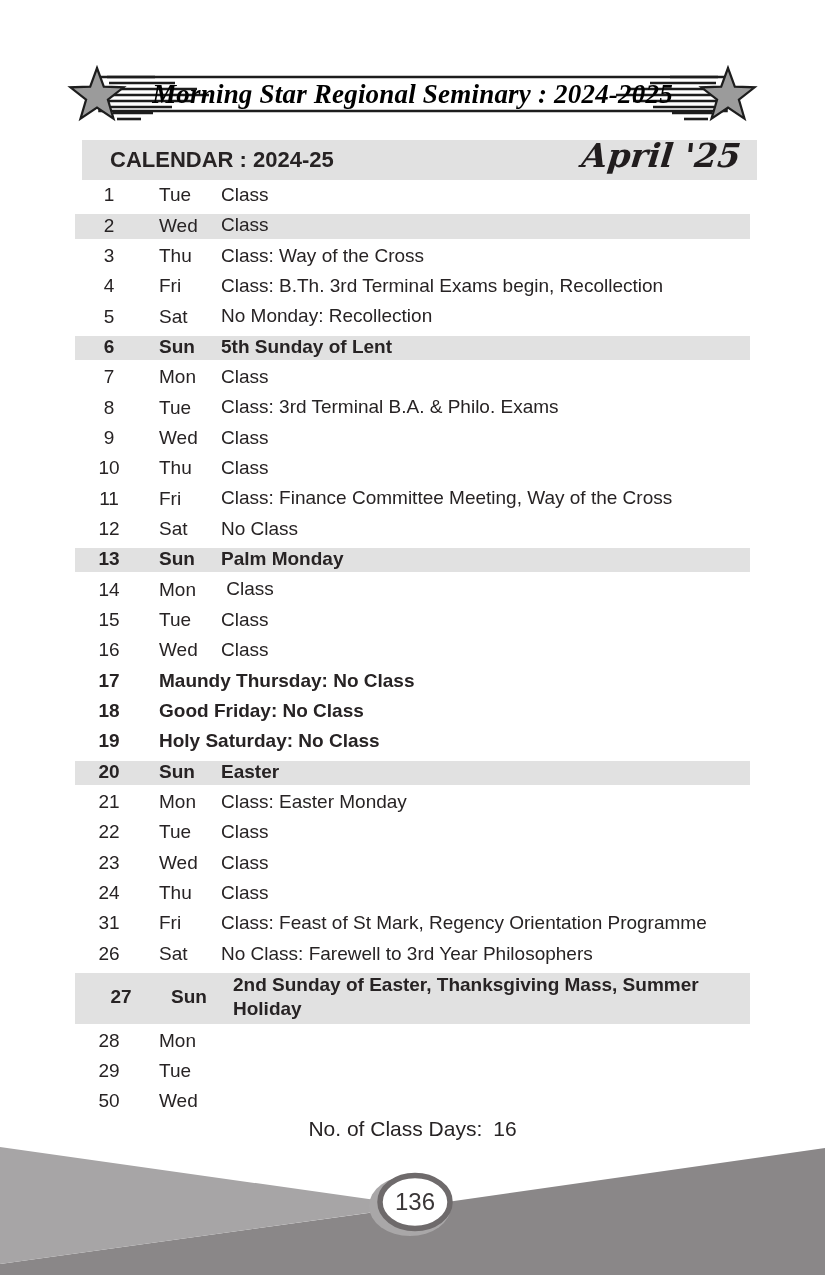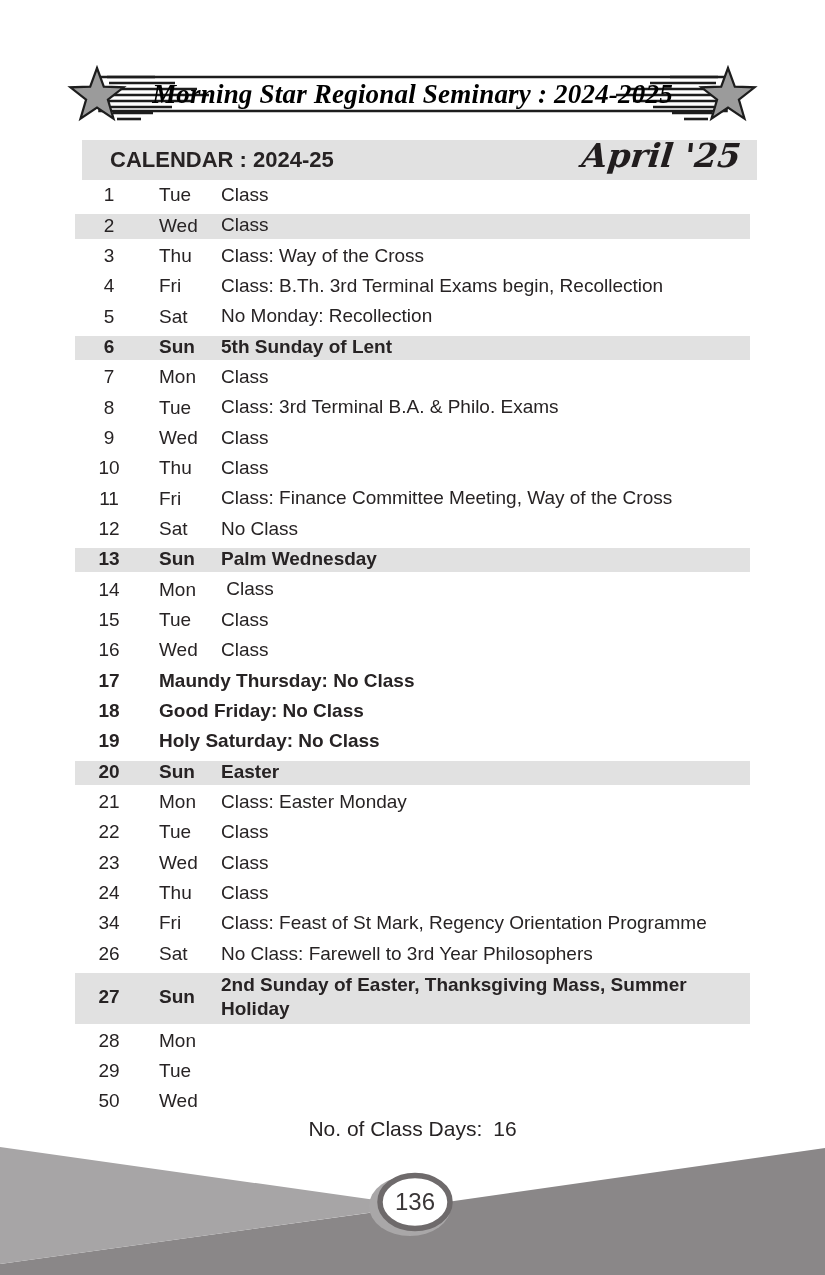--- a/index.html
+++ b/index.html
@@ -30,21 +30,21 @@
   .row{position:relative;min-height:30.35px;display:flex;align-items:center;font-size:19px;}
   .row.highlight::before{
     content:"";position:absolute;left:0;right:0;top:4px;bottom:2px;background:#e1e1e1;z-index:0;
   }
   .row>span{position:relative;z-index:1;}
   .row.bold{font-weight:bold;}
   .num{flex:0 0 auto;width:68px;text-align:center;}
   .day{flex:0 0 auto;margin-left:16px;width:62px;}
   .span-row .desc{margin-left:16px;}
   .desc{flex:1 1 auto;white-space:pre-wrap;padding-right:6px;line-height:1.28;}
-  .row.tall{padding:4px 0;}
+  .row.tall{padding:4px 12px;}
   .row.tall .desc{max-width:490px;}
   
   .class-days{
     position:absolute;left:0;top:1116px;width:825px;height:26px;line-height:26px;
     text-align:center;font-size:21px;font-weight:normal;color:#272324;
   }
   .class-days .val{margin-left:11px;}
   
   .bottom-svg{position:absolute;left:0;top:1140px;}
 </style>
@@ -141,21 +141,21 @@
         <span class="desc">Class: Finance Committee Meeting, Way of the Cross</span>
       </div>
       <div class="row">
         <span class="num">12</span>
         <span class="day">Sat</span>
         <span class="desc">No Class</span>
       </div>
       <div class="row highlight bold">
         <span class="num">13</span>
         <span class="day">Sun</span>
-        <span class="desc">Palm Wednesday</span>
+        <span class="desc">Palm Monday</span>
       </div>
       <div class="row">
         <span class="num">14</span>
         <span class="day">Mon</span>
         <span class="desc"> Class</span>
       </div>
       <div class="row">
         <span class="num">15</span>
         <span class="day">Tue</span>
         <span class="desc">Class</span>
@@ -196,21 +196,21 @@
         <span class="num">23</span>
         <span class="day">Wed</span>
         <span class="desc">Class</span>
       </div>
       <div class="row">
         <span class="num">24</span>
         <span class="day">Thu</span>
         <span class="desc">Class</span>
       </div>
       <div class="row">
-        <span class="num">34</span>
+        <span class="num">31</span>
         <span class="day">Fri</span>
         <span class="desc">Class: Feast of St Mark, Regency Orientation Programme</span>
       </div>
       <div class="row">
         <span class="num">26</span>
         <span class="day">Sat</span>
         <span class="desc">No Class: Farewell to 3rd Year Philosophers</span>
       </div>
       <div class="row highlight bold tall">
         <span class="num">27</span>

